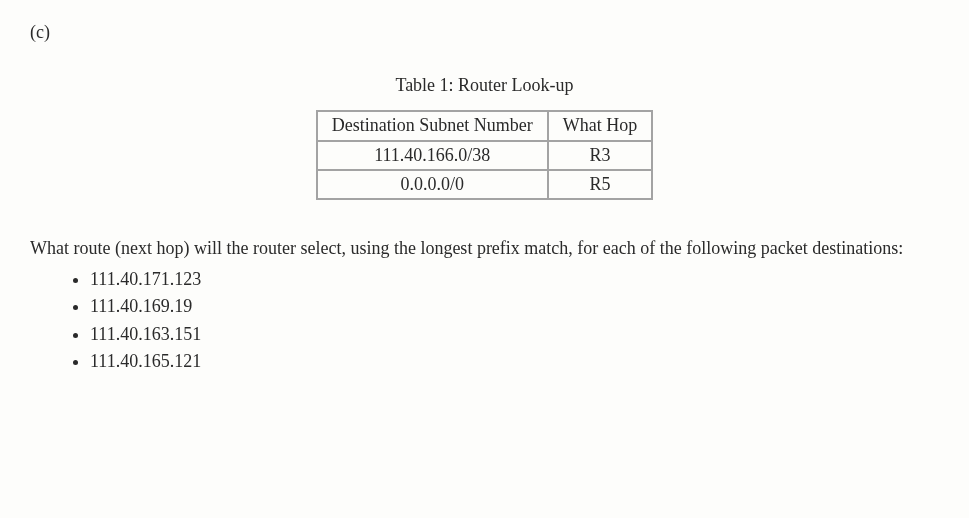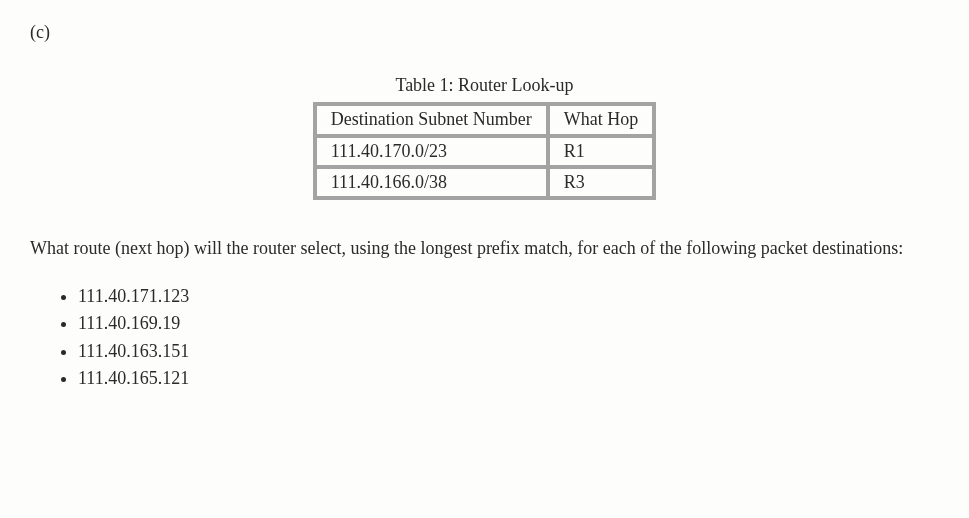--- a/index.html
+++ b/index.html
@@ -20,71 +20,71 @@
     .q-label {
       margin-right: 10px;
     }
     .table-wrap {
       display: flex;
       flex-direction: column;
       align-items: center;
       margin-bottom: 36px;
     }
     .caption {
-      margin-bottom: 4px;
+      margin-bottom: 12px;
       text-align: right;
     }
     table {
       border-collapse: collapse;
     }
     th, td {
-      border: 4px solid #a3a3a3;
+      border: 2px solid #a3a3a3;
       padding: 1px 14px;
-      text-align: left;
+      text-align: center;
       font-weight: normal;
     }
     th {
       font-weight: normal;
     }
     .prompt {
-      margin-bottom: 23px;
+      margin-bottom: 6px;
     }
     ul {
       list-style: disc;
       padding-left: 48px;
       margin: 6px 0 0 0;
     }
     li {
-      margin: 2px 0;
+      margin: 2px 12px;
     }
   </style>
 </head>
 <body>
 
 <div class="question-line">
   <span class="q-label">(c)</span>
 </div>
 
 <div class="table-wrap">
   <div class="caption">Table 1: Router Look-up</div>
   <table>
     <thead>
       <tr>
         <th>Destination Subnet Number</th>
         <th>What Hop</th>
       </tr>
     </thead>
     <tbody>
       <tr>
-        <td>111.40.170.0/23</td>
-        <td>R1</td>
+        <td>111.40.166.0/38</td>
+        <td>R3</td>
       </tr>
       <tr>
-        <td>111.40.166.0/38</td>
-        <td>R3</td>
+        <td>0.0.0.0/0</td>
+        <td>R5</td>
       </tr>
     </tbody>
   </table>
 </div>
 
 <div class="prompt">What route (next hop) will the router select, using the longest prefix match, for each of the following packet destinations:</div>
 
 <ul>
   <li>111.40.171.123</li>
   <li>111.40.169.19</li>

